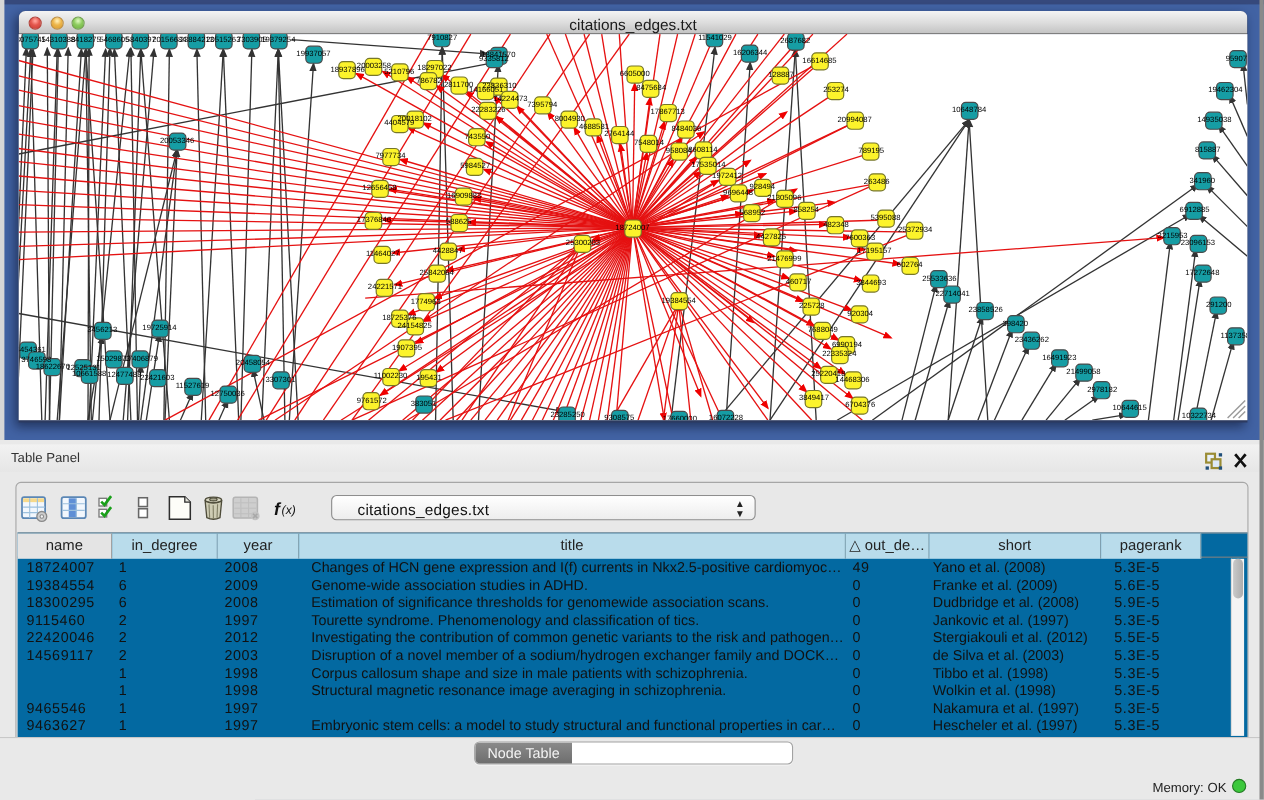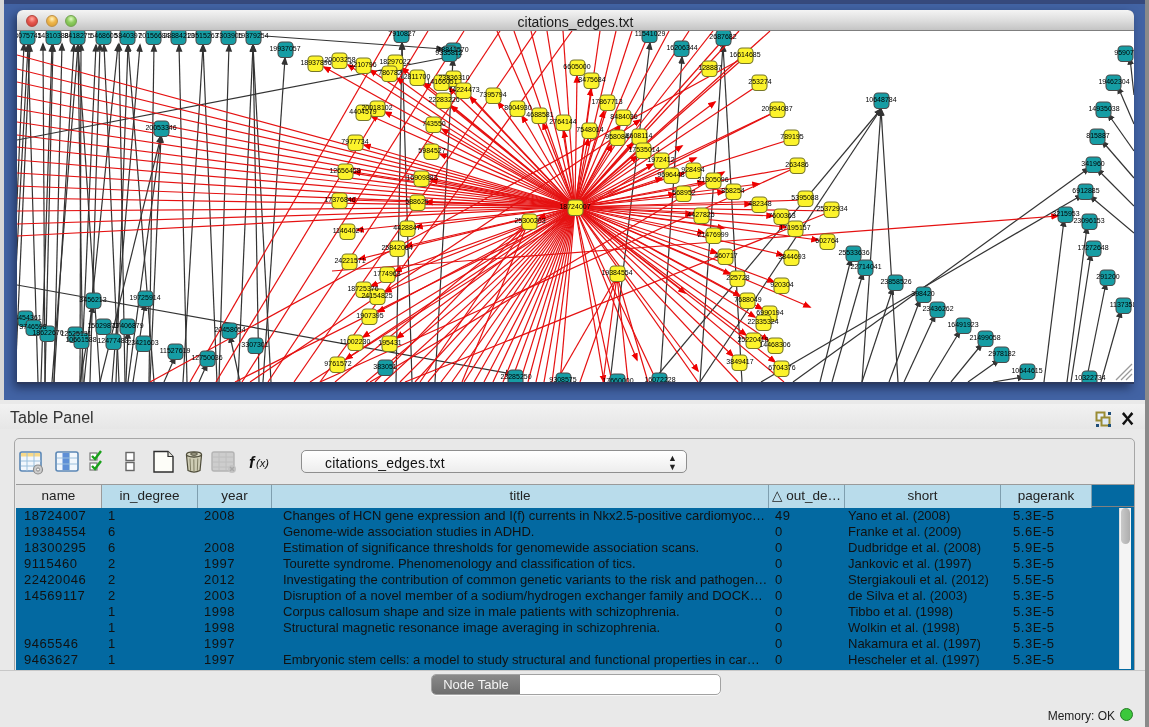--- a/index.html
+++ b/index.html
@@ -15,21 +15,21 @@
 #titlebar { position:absolute; left:0; top:0; width:100%; height:21px; border-radius:6px 6px 0 0; background:linear-gradient(#f4f4f4,#dcdcdc 55%,#c4c4c4); border-bottom:1px solid #7f7f7f; }
 #titlebar .title { position:absolute; left:0; right:0; top:3.5px; text-align:center; font-size:14px; color:#1a1a1a; }
 .tl { position:absolute; top:5px; width:12px; height:12px; border-radius:50%; }
 .tl.r { left:9px; background:radial-gradient(circle at 50% 30%, #ff9d94 8%, #e4574e 45%, #c93a31); border:1px solid #b5443c;}
 .tl.y { left:28.5px; background:radial-gradient(circle at 50% 30%, #ffe9a8 8%, #edb54a 45%, #d89b2e); border:1px solid #c09145;}
 .tl.g { left:48px; background:radial-gradient(circle at 50% 30%, #d2f3b0 8%, #8ccb5e 45%, #6fb13f); border:1px solid #74a352;}
 #netwrap { position:absolute; left:0; top:21px; width:1117px; height:351px; background:#fff; overflow:hidden; }
 
 #lower { position:absolute; left:0; top:400px; width:1149px; height:327px; background:#e9e9e9; }
 #tpbar { position:absolute; left:0; top:4px; width:1146px; height:25px; background:linear-gradient(#f2f2f2,#e6e6e6); }
-#tpbar .t { position:absolute; left:10px; top:5px; font-size:16px; color:#333; }
+#tpbar .t { position:absolute; left:10px; top:5px; font-size:12px; color:#333; }
 #inset { position:absolute; left:14px; top:38px; width:1121px; height:233px; background:#e8e8e8; border:1px solid #a6a6a6; border-radius:5px 5px 0 0; }
 #toolbar { position:absolute; left:0; top:0; width:100%; height:45px; }
 #combo { position:absolute; left:286px; top:11px; width:386px; height:23px; background:linear-gradient(#ffffff,#ededed); border:1px solid #8e8e8e; border-radius:5px; }
 #combo .ct { position:absolute; left:23px; top:3.5px; font-size:14px; letter-spacing:0.2px; color:#111; }
 #combo .arr { position:absolute; right:9px; top:2.5px; font-size:9px; color:#222; line-height:9px; }
 
 #tbl { position:absolute; left:1px; top:45px; width:1118px; height:186px; background:#0369a1; font-size:13px; }
 #thead { position:absolute; left:0; top:0; height:23px; width:100%; border-top:1px solid #9a9a9a; border-bottom:1px solid #808080; }
 .th { position:absolute; top:0; height:23px; background:#b9dcEB; border-right:1px solid #7f9faf; text-align:center; line-height:22px; color:#222; font-size:13.5px; }
 .th.gray { background:#e4e4e4; border-right:1px solid #9a9a9a; }
@@ -681,20 +681,21 @@
             <div class="c num" style="left:92px;width:520px">1</div>
             <div class="c num" style="left:188px;width:520px">2008</div>
             <div class="c" style="left:267px;width:520px">Changes of HCN gene expression and I(f) currents in Nkx2.5-positive cardiomyoc…</div>
             <div class="c num" style="left:759px;width:520px">49</div>
             <div class="c" style="left:832px;width:170px">Yano et al. (2008)</div>
             <div class="c num" style="left:997px;width:520px">5.3E-5</div>
           </div>
           <div class="row" style="top:40px">
             <div class="c num" style="left:8px;width:520px">19384554</div>
             <div class="c num" style="left:92px;width:520px">6</div>
+            <div class="c num" style="left:188px;width:520px">2009</div>
             <div class="c" style="left:267px;width:520px">Genome-wide association studies in ADHD.</div>
             <div class="c num" style="left:759px;width:520px">0</div>
             <div class="c" style="left:832px;width:170px">Franke et al. (2009)</div>
             <div class="c num" style="left:997px;width:520px">5.6E-5</div>
           </div>
           <div class="row" style="top:56px">
             <div class="c num" style="left:8px;width:520px">18300295</div>
             <div class="c num" style="left:92px;width:520px">6</div>
             <div class="c num" style="left:188px;width:520px">2008</div>
             <div class="c" style="left:267px;width:520px">Estimation of significance thresholds for genomewide association scans.</div>

